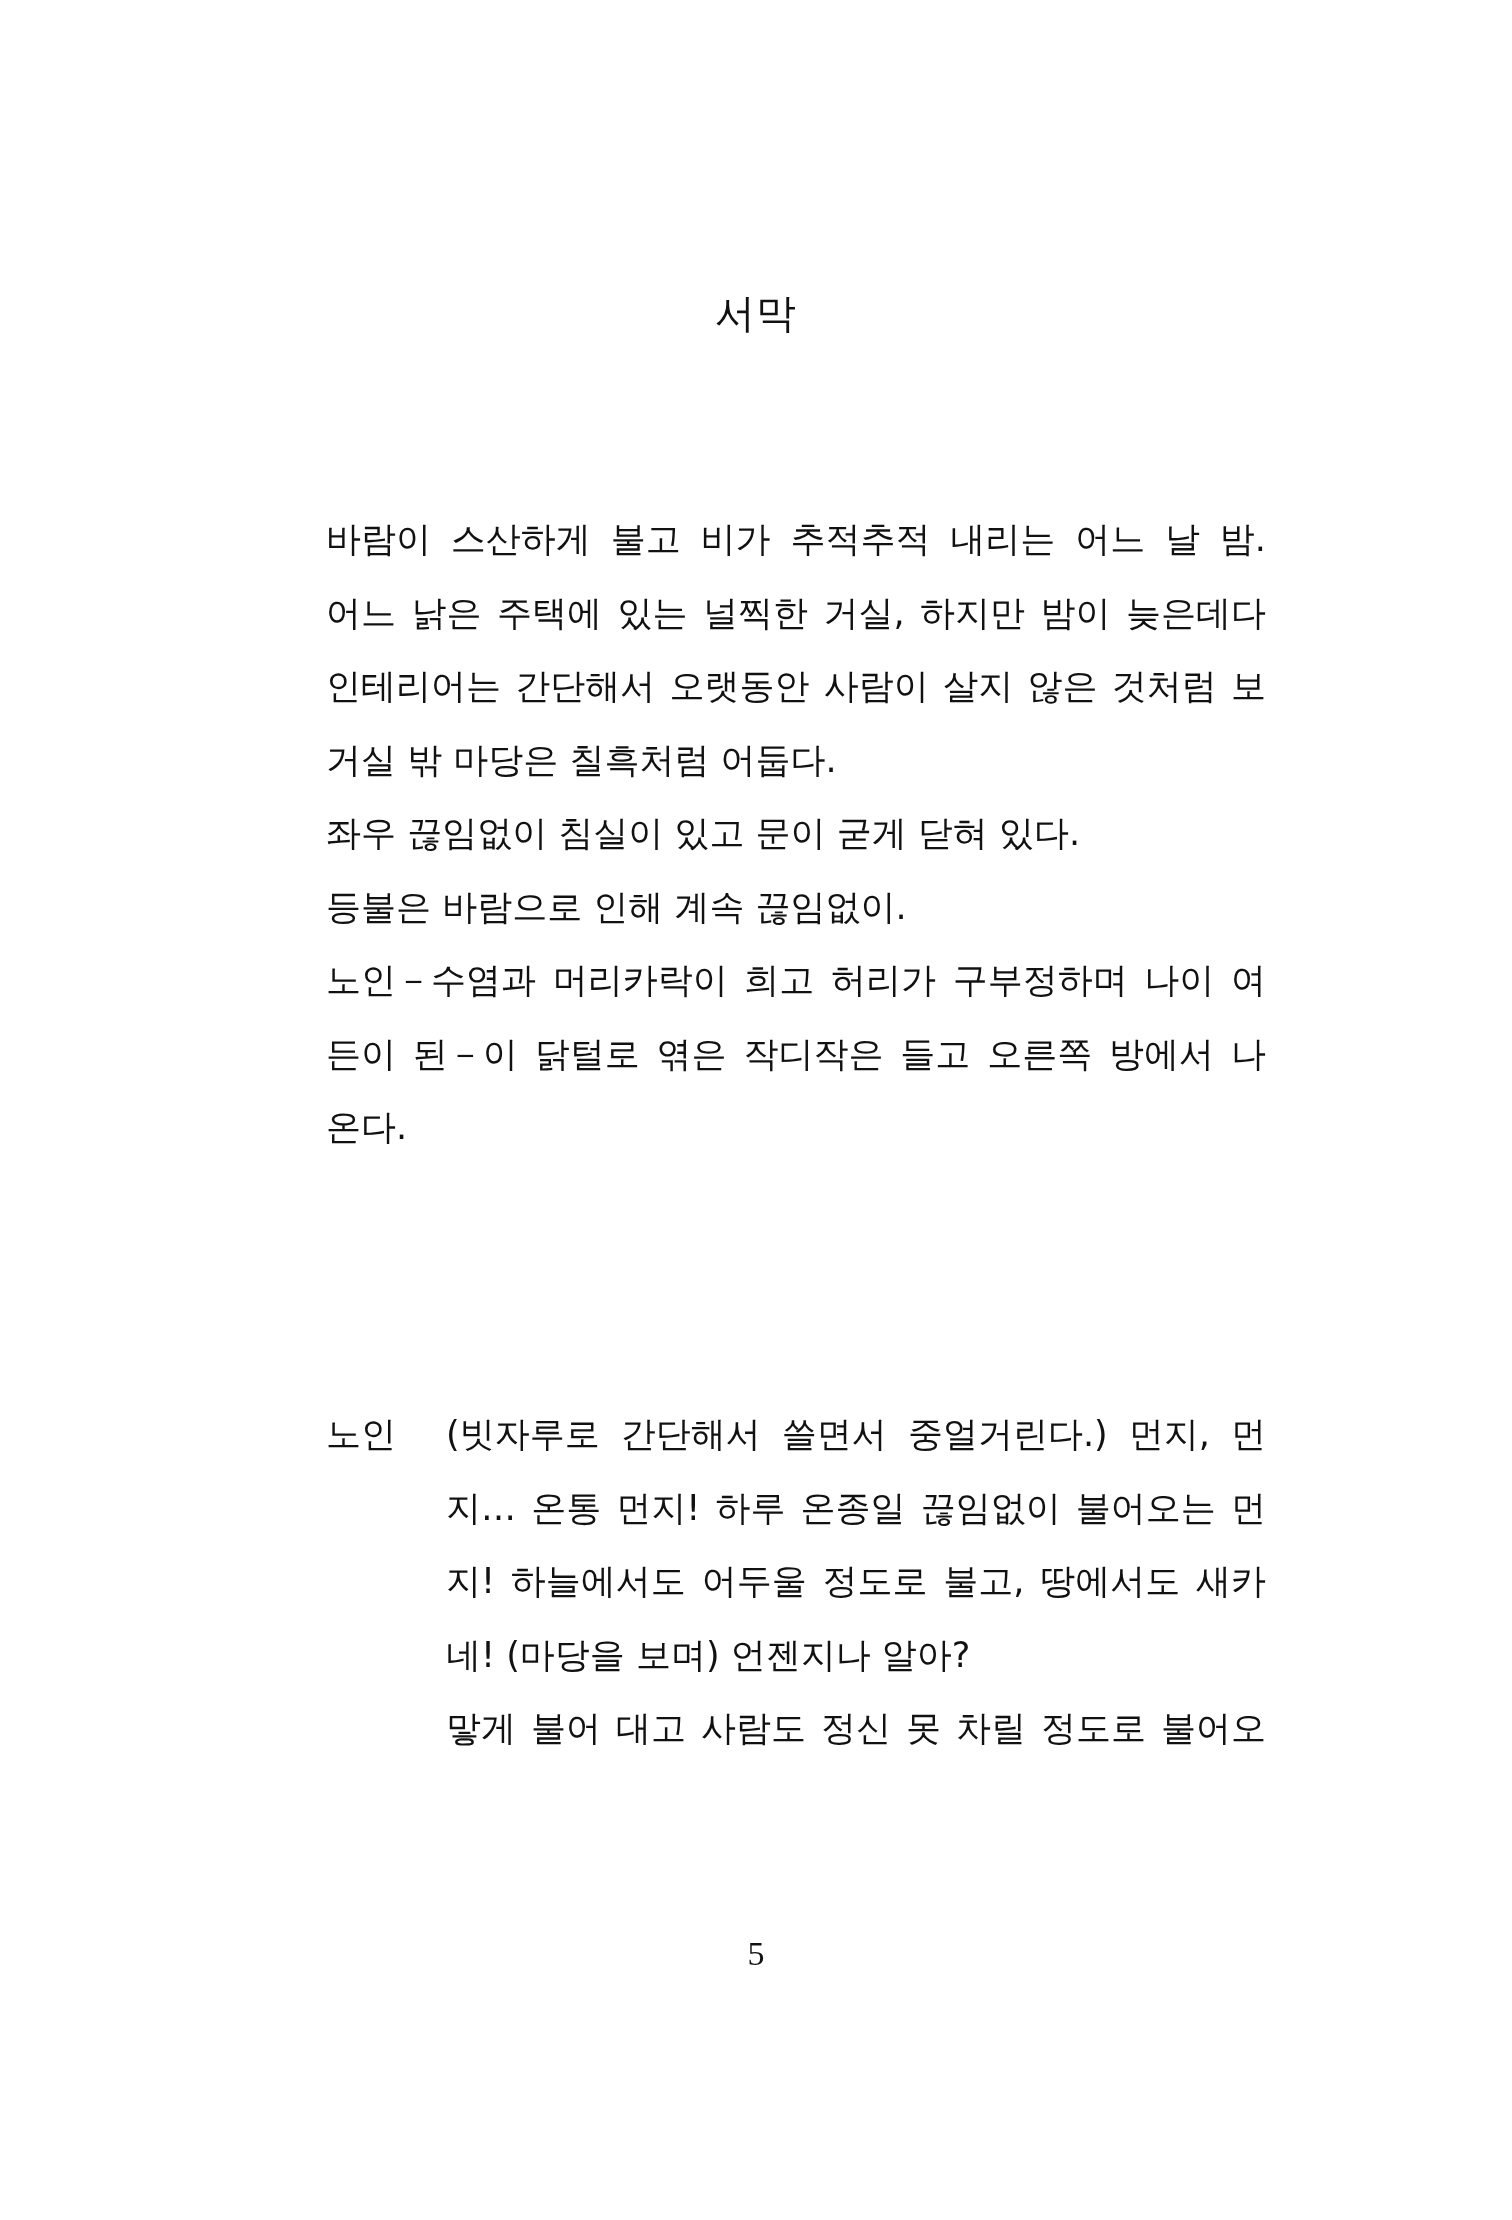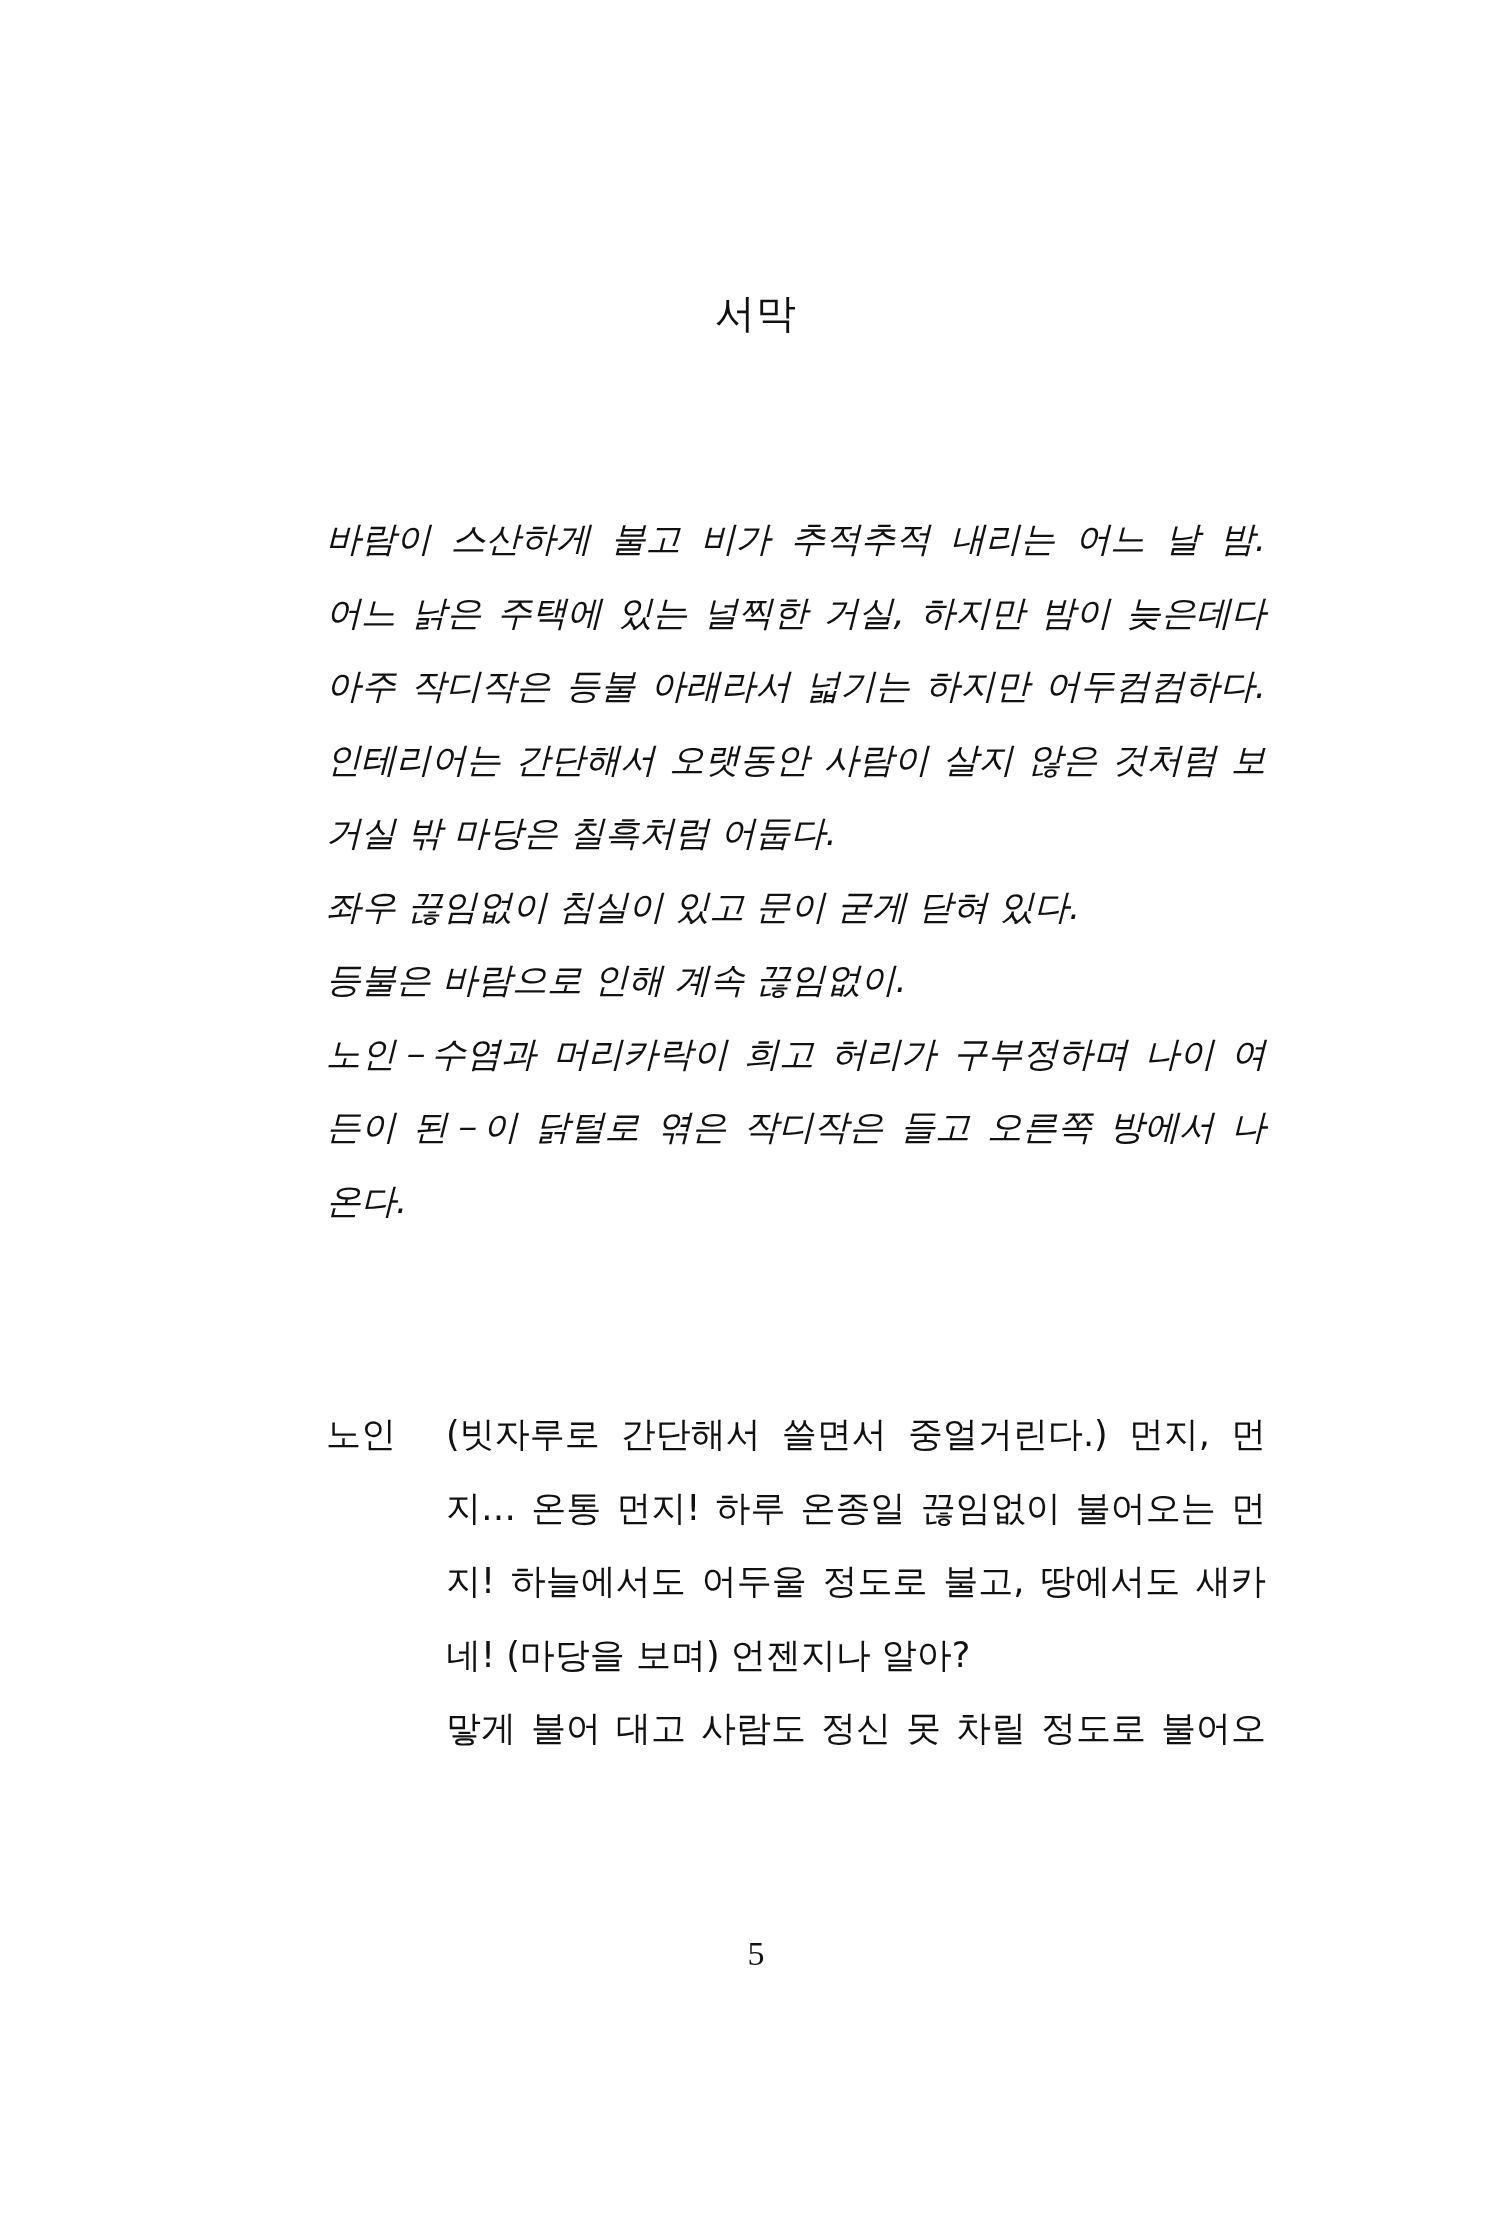--- a/index.html
+++ b/index.html
@@ -39,21 +39,20 @@
       width: 940px;
       font-family: "DejaVu Sans", "Liberation Sans", sans-serif;
       font-size: 35px;
       line-height: 73.5px;
     }
     .stage-line {
       display: block;
       white-space: nowrap;
       text-align: justify;
       text-align-last: justify;
-      font-style: italic;
     }
     .stage-line.last {
       text-align-last: left;
     }
     .dialogue {
       position: absolute;
       left: 326px;
       top: 1367px;
       width: 940px;
       font-family: "DejaVu Sans", "Liberation Sans", sans-serif;
@@ -95,21 +94,20 @@
 </head>
 <body>
 
 <div class="page">
 
   <div class="title">서막</div>
 
   <div class="stage-directions">
     <span class="stage-line">바람이 스산하게 불고 비가 추적추적 내리는 어느 날 밤.</span>
     <span class="stage-line">어느 낡은 주택에 있는 널찍한 거실, 하지만 밤이 늦은데다</span>
-    <span class="stage-line">아주 작디작은 등불 아래라서 넓기는 하지만 어두컴컴하다.</span>
     <span class="stage-line">인테리어는 간단해서 오랫동안 사람이 살지 않은 것처럼 보</span>
     <span class="stage-line last">거실 밖 마당은 칠흑처럼 어둡다.</span>
     <span class="stage-line last">좌우 끊임없이 침실이 있고 문이 굳게 닫혀 있다.</span>
     <span class="stage-line last">등불은 바람으로 인해 계속 끊임없이.</span>
     <span class="stage-line">노인－수염과 머리카락이 희고 허리가 구부정하며 나이 여</span>
     <span class="stage-line">든이 된－이 닭털로 엮은 작디작은 들고 오른쪽 방에서 나</span>
     <span class="stage-line last">온다.</span>
   </div>
 
   <div class="dialogue">

